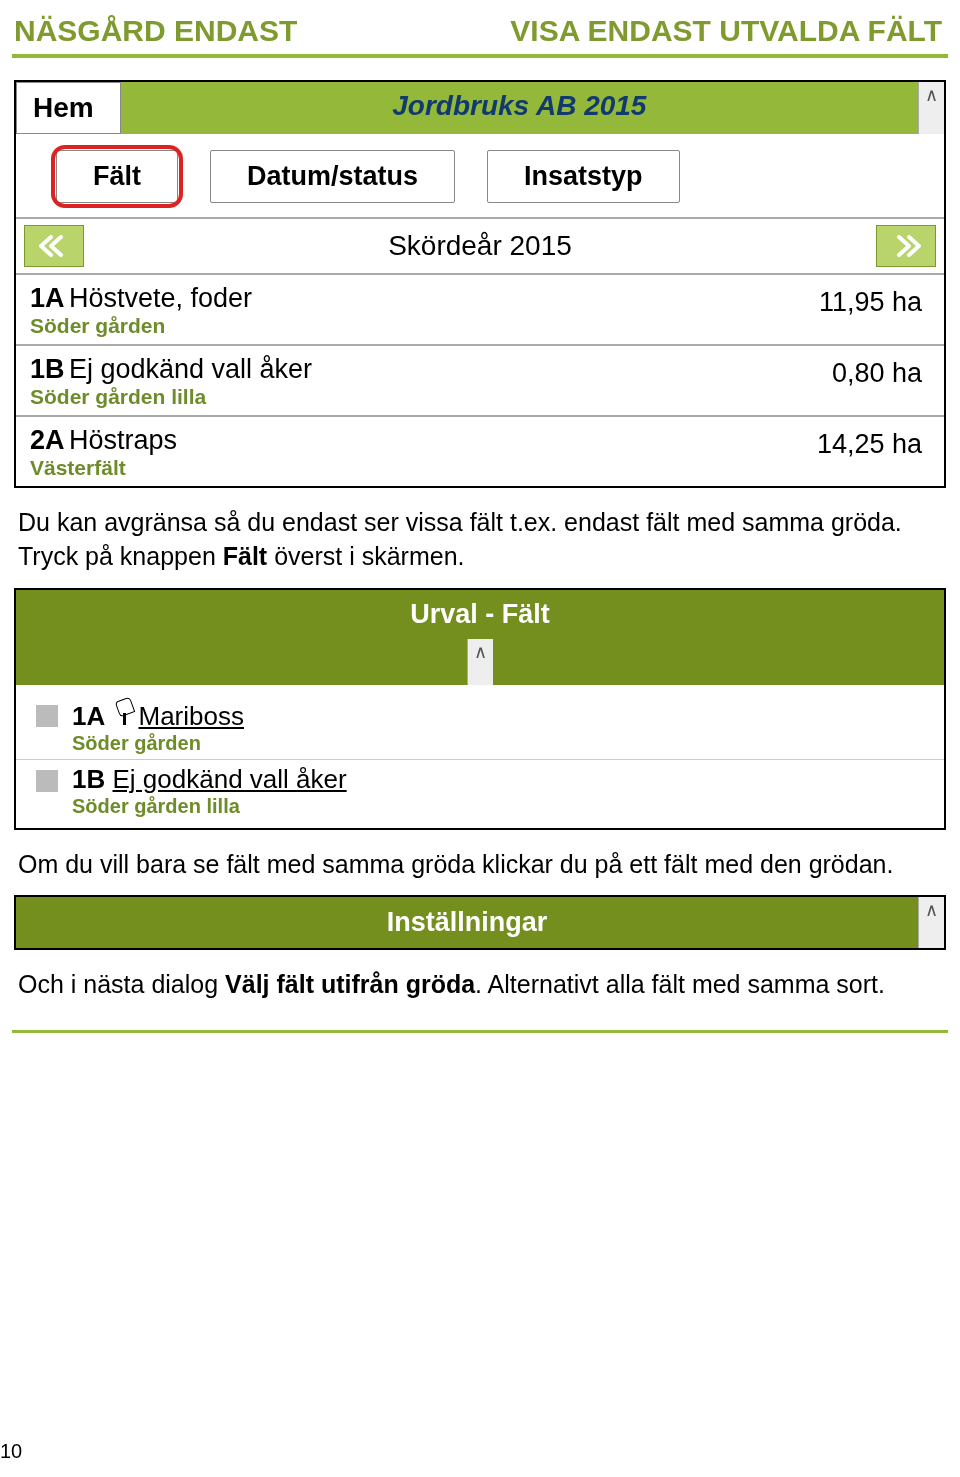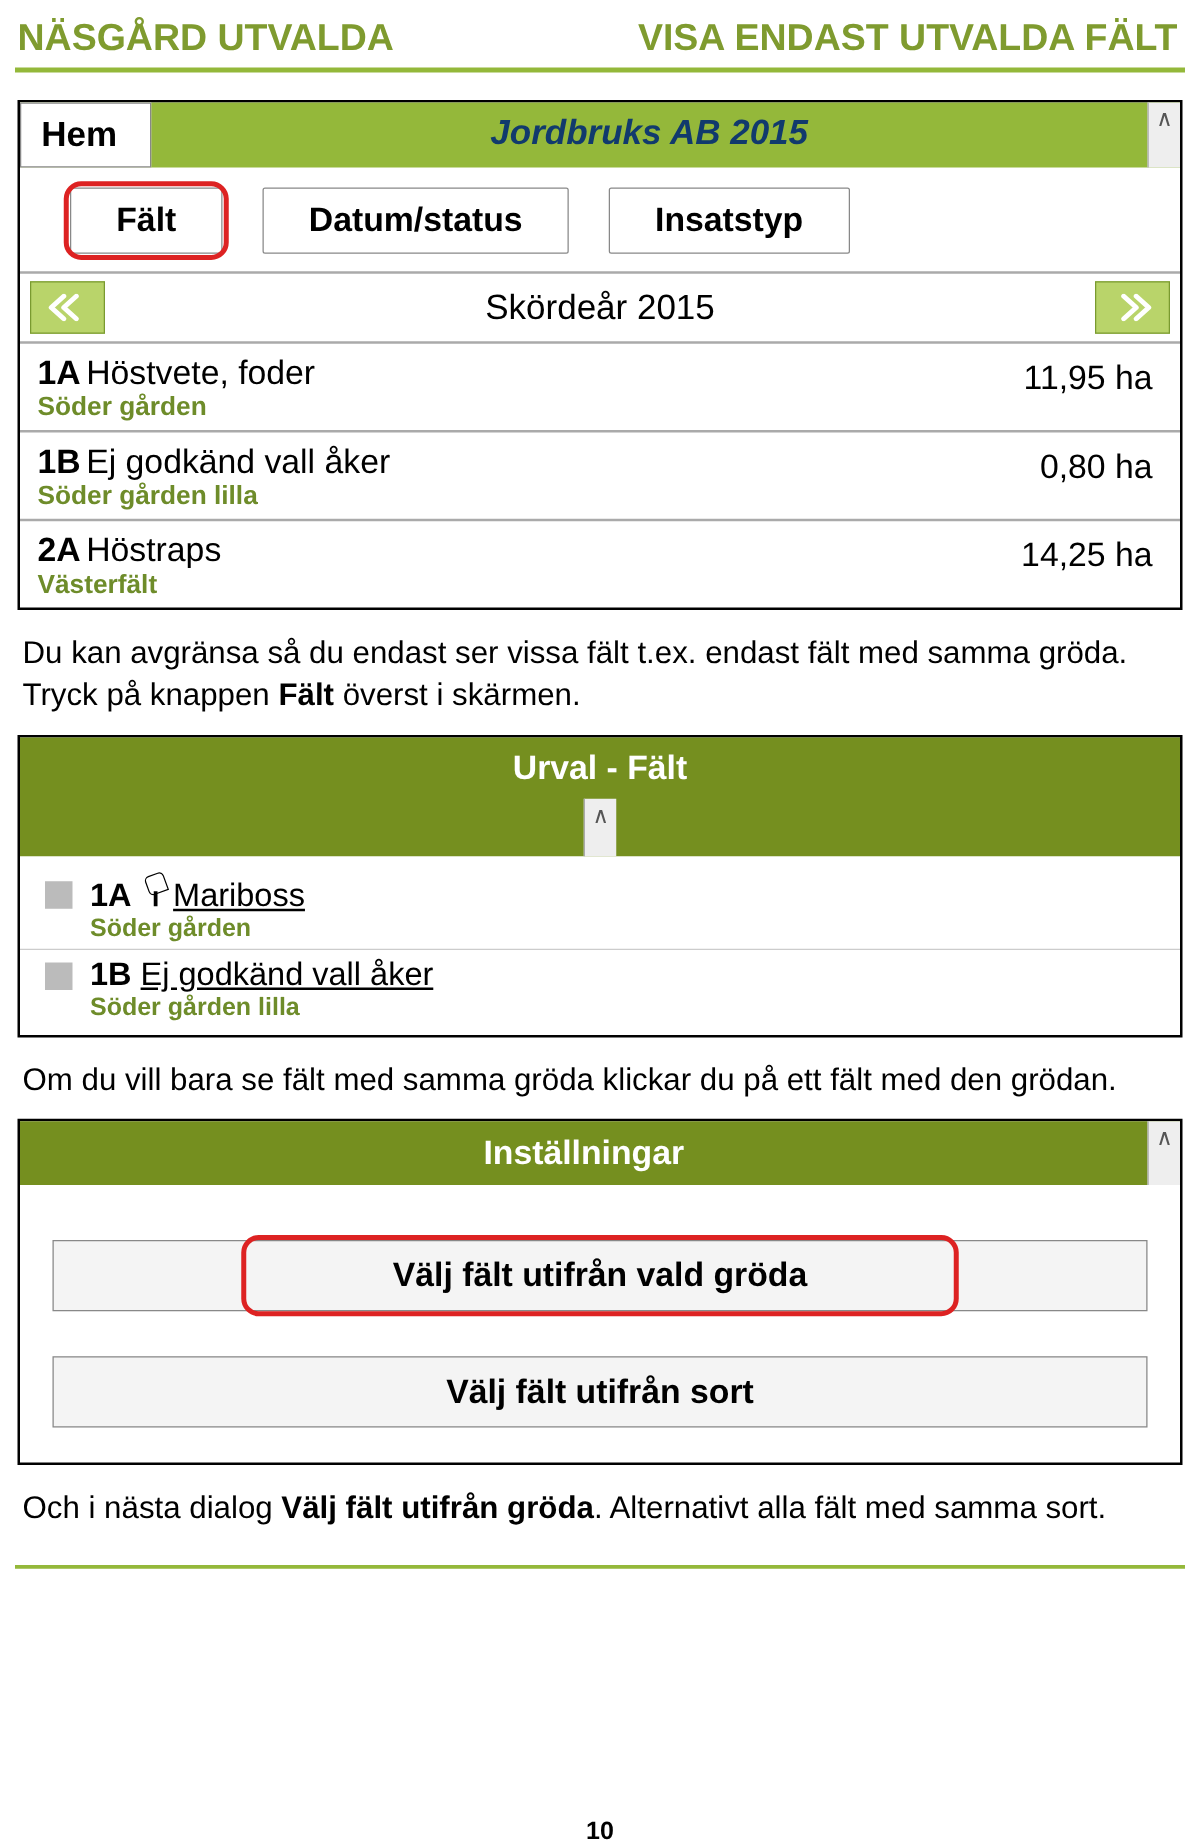--- a/index.html
+++ b/index.html
@@ -29,25 +29,24 @@
   }
   .body-text {
     font-size: 25px;
     color: #000;
     margin: 0 18px 14px 18px;
     line-height: 1.35;
   }
   .body-text .bold { font-weight: bold; }
   .page-num {
     position: absolute;
-    bottom: 0;
+    bottom: 14px;
     left: 0; right: 0;
-    text-align: center;
+    text-align: left;
     font-size: 20px;
-    font-weight: bold;
   }
 
   
   .f1-topbar {
     display: flex;
     align-items: stretch;
     background: #94b83a;
   }
   .f1-hem {
     background: #fff;
@@ -234,21 +233,21 @@
     left: 150px; right: 150px;
     border: 4px solid #d22;
     border-radius: 14px;
     pointer-events: none;
   }
 </style>
 </head>
 <body>
 
 <div class="page-header">
-  <span>NÄSGÅRD UTVALDA</span>
+  <span>NÄSGÅRD ENDAST</span>
   <span>VISA ENDAST UTVALDA FÄLT</span>
 </div>
 <hr class="hr-thick">
 
 <div class="figure">
   <div class="f1-topbar">
     <div class="f1-hem">Hem</div>
     <div class="f1-title">Jordbruks AB 2015</div>
     <div class="f1-scroll">∧</div>
   </div>
@@ -326,24 +325,20 @@
   </div>
 </div>
 
 <p class="body-text">Om du vill bara se fält med samma gröda klickar du på ett fält med den grödan.</p>
 
 <div class="figure">
   <div class="f3-topbar">
     <div class="f3-title">Inställningar</div>
     <div class="f3-scroll">∧</div>
   </div>
-  <div class="f3-body">
-    <div class="f3-btn hl">Välj fält utifrån vald gröda</div>
-    <div class="f3-btn">Välj fält utifrån sort</div>
-  </div>
 </div>
 
 <p class="body-text">
   <span>Och i nästa dialog </span><span class="bold">Välj fält utifrån gröda</span><span>. Alternativt alla fält med samma sort.</span>
 </p>
 
 <hr class="hr-thin">
 <div class="page-num">10</div>
 
 </body></html>

